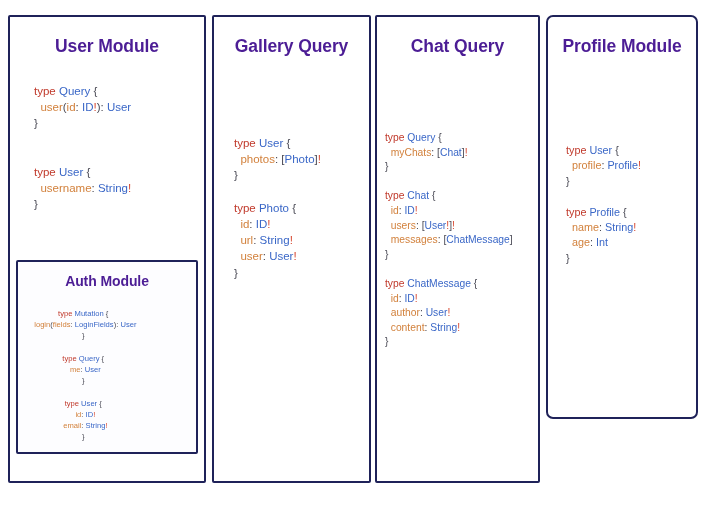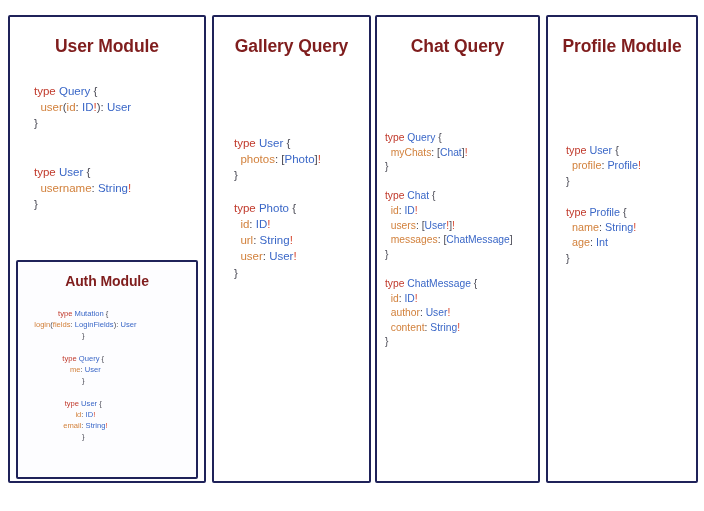--- a/index.html
+++ b/index.html
@@ -29,21 +29,21 @@
     border-radius: 2px;
     overflow: hidden;
   }
 
   .panel-title {
     text-align: center;
     font-family: "Liberation Sans", sans-serif;
     font-weight: bold;
     font-size: 17.5px;
     letter-spacing: -0.1px;
-    color: #7f1d1d;
+    color: #4c1d95;
   }
 
   .panel > .panel-title {
     margin-top: 19px;
     margin-bottom: 0;
   }
 
   .code {
     font-family: Liberation Sans, sans-serif;
     font-size: 11.5px;
@@ -62,21 +62,21 @@
   
   #panel-user      { left: 8px;  top: 15px; width: 198px; height: 468px; }
   #user-code       { position: absolute; left: 24px; top: 66px; }
 
   
   #panel-auth {
     position: absolute;
     left: 6px;
     top: 243px;
     width: 182px;
-    height: 219px;
+    height: 194px;
     box-sizing: border-box;
     background: #fdfdff;
     border: 2px solid #1f2259;
     border-radius: 2px;
     overflow: hidden;
   }
   #panel-auth .panel-title {
     margin-top: 11px;
     font-size: 14px;
   }
@@ -91,21 +91,21 @@
 
   
   #panel-gallery   { left: 212px; top: 15px; width: 159px; height: 468px; }
   #gallery-code    { position: absolute; left: 20px; top: 118px; }
 
   
   #panel-chat      { left: 375px; top: 15px; width: 165px; height: 468px; }
   #chat-code       { position: absolute; left: 8px; top: 114px; font-size: 10.3px; line-height: 14.6px; }
 
   
-  #panel-profile   { left: 546px; top: 15px; width: 152px; height: 468px; }
+  #panel-profile   { left: 546px; top: 15px; width: 152px; height: 404px; border-radius: 7px; }
   #profile-code    { position: absolute; left: 18px; top: 126px; font-size: 10.8px; line-height: 15.4px; }
 
   .line { display: block; }
 </style>
 </head>
 <body>
 
 <div id="board">
 
   <div class="panel" id="panel-user">

